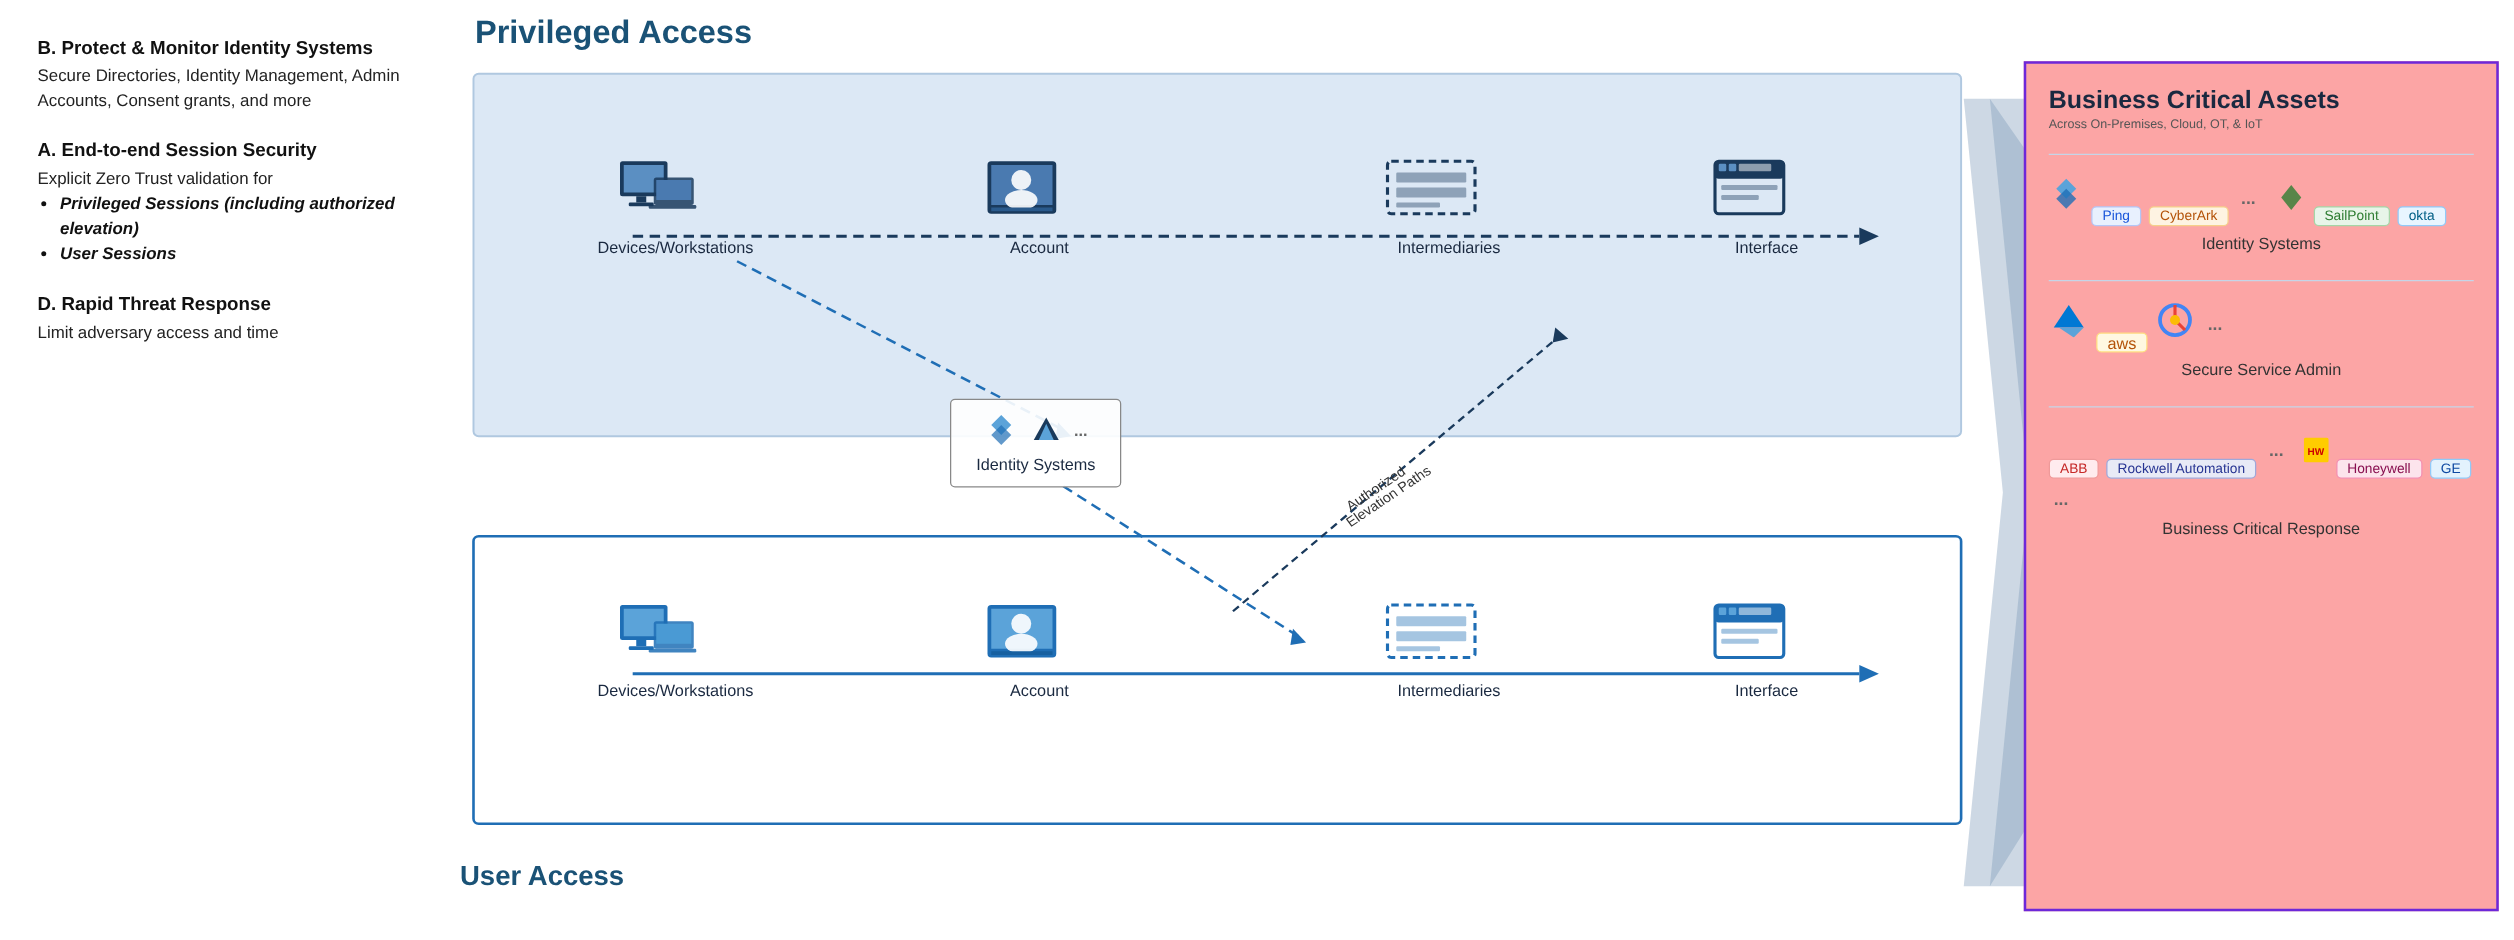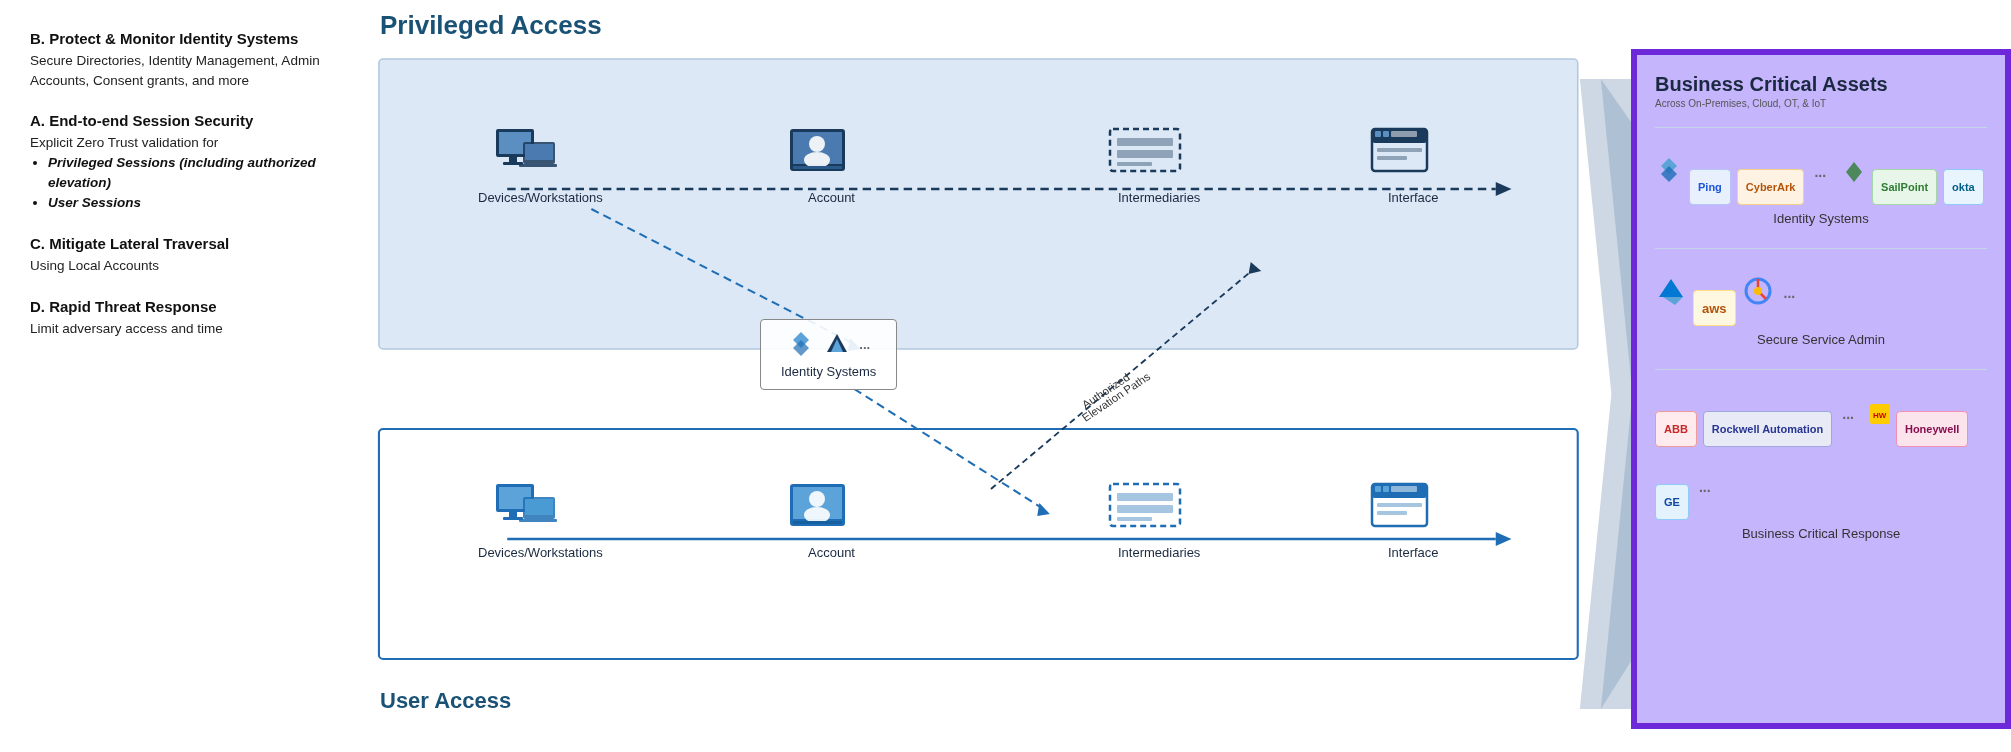--- a/index.html
+++ b/index.html
@@ -40,21 +40,21 @@
       font-style: italic;
       font-weight: 600;
       color: #111;
       line-height: 1.5;
     }
 
     
     .main-area {
       flex: 1;
       position: relative;
-      padding: 10px 0 0 0;
+      padding: 10px 12px 0 0;
     }
 
     .privileged-access-label {
       font-size: 26px;
       font-weight: 700;
       color: #1a5276;
       margin-left: 20px;
       margin-bottom: 8px;
     }
 
@@ -65,22 +65,22 @@
       height: 680px;
     }
 
     
     .bca-panel {
       position: absolute;
       right: 0;
       top: 0;
       width: 380px;
       height: 680px;
-      background: #c4b5fd;
-      border: 6px solid #6d28d9;
+      background: #fca5a5;
+      border: 2px solid #6d28d9;
       padding: 18px 18px 10px 18px;
       z-index: 5;
     }
     .bca-title {
       font-size: 20px;
       font-weight: 700;
       color: #1a2940;
       margin-bottom: 2px;
     }
     .bca-subtitle {
@@ -92,26 +92,26 @@
       margin-bottom: 22px;
     }
     .bca-logos {
       display: flex;
       flex-wrap: wrap;
       gap: 6px;
       align-items: center;
       margin-bottom: 6px;
     }
     .logo-badge {
-      height: 36px;
+      height: 16px;
       display: flex;
       align-items: center;
       justify-content: center;
       font-size: 11px;
-      font-weight: 700;
+      font-weight: 400;
       border-radius: 4px;
       padding: 2px 8px;
       margin-top: 31px;
     }
     .logo-ping { background: #e8f0fe; color: #1a56db; border: 1px solid #b3c6f7; }
     .logo-cyberark { background: #fef3e2; color: #b45309; border: 1px solid #f5d08a; }
     .logo-sailpoint { background: #e8f5e9; color: #2e7d32; border: 1px solid #a5d6a7; }
     .logo-okta { background: #e8f5ff; color: #005f86; border: 1px solid #90caf9; }
     .logo-aws { background: #fff8e1; color: #b45309; border: 1px solid #ffe082; font-size: 13px; }
     .logo-abb { background: #ffebee; color: #c62828; border: 1px solid #ef9a9a; }
@@ -133,21 +133,21 @@
       font-weight: 700;
       font-size: 14px;
       color: #666;
       padding: 2px 4px;
     }
 
     
     .user-access-label {
       position: absolute;
       bottom: 15px;
-      left: 20px;
+      left: 8px;
       font-size: 22px;
       font-weight: 700;
       color: #1a5276;
     }
 
     
     .diag-box {
       position: absolute;
       display: flex;
       flex-direction: column;
@@ -197,24 +197,20 @@
     <div class="section-title">B. Protect &amp; Monitor Identity Systems</div>
     <div class="section-body">Secure Directories, Identity Management, Admin Accounts, Consent grants, and more</div>
   </div>
   <div class="section">
     <div class="section-title">A. End-to-end Session Security</div>
     <div class="section-body">Explicit Zero Trust validation for</div>
     <ul>
       <li>Privileged Sessions (including authorized elevation)</li>
       <li>User Sessions</li>
     </ul>
-  </div>
-  <div class="section">
-    <div class="section-title">C. Mitigate Lateral Traversal</div>
-    <div class="section-body">Using Local Accounts</div>
   </div>
   <div class="section">
     <div class="section-title">D. Rapid Threat Response</div>
     <div class="section-body">Limit adversary access and time</div>
   </div>
 </div>
 
 <div class="main-area">
   <div class="privileged-access-label">Privileged Access</div>
 

